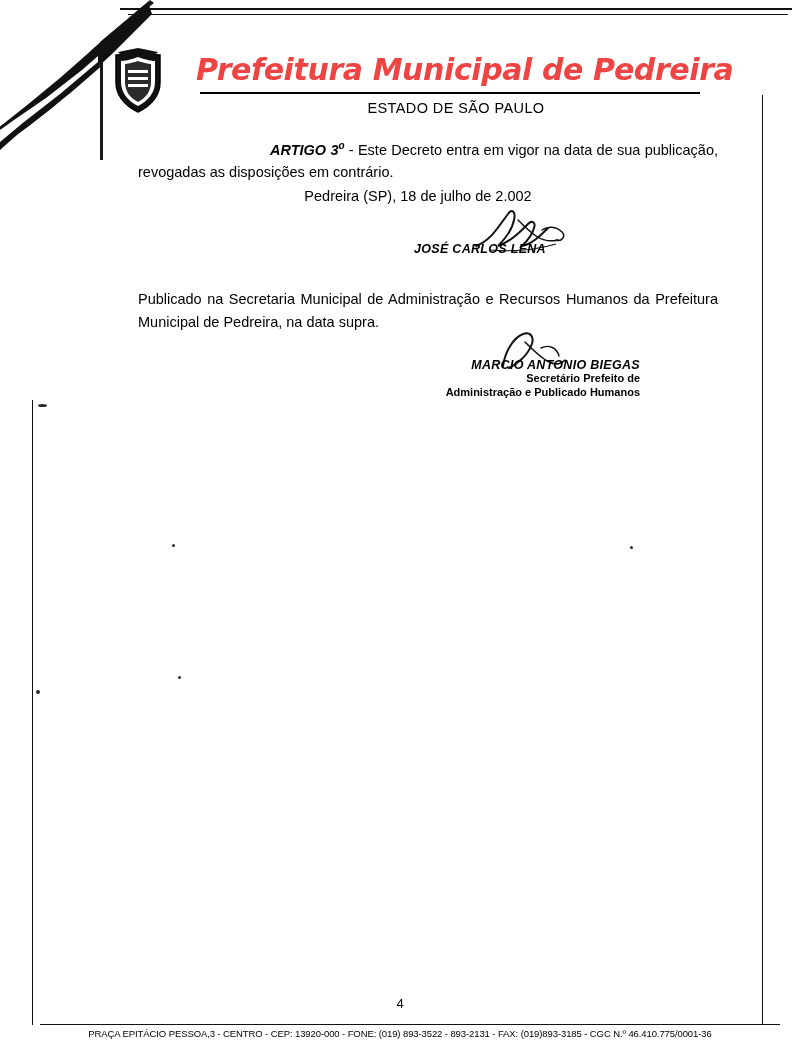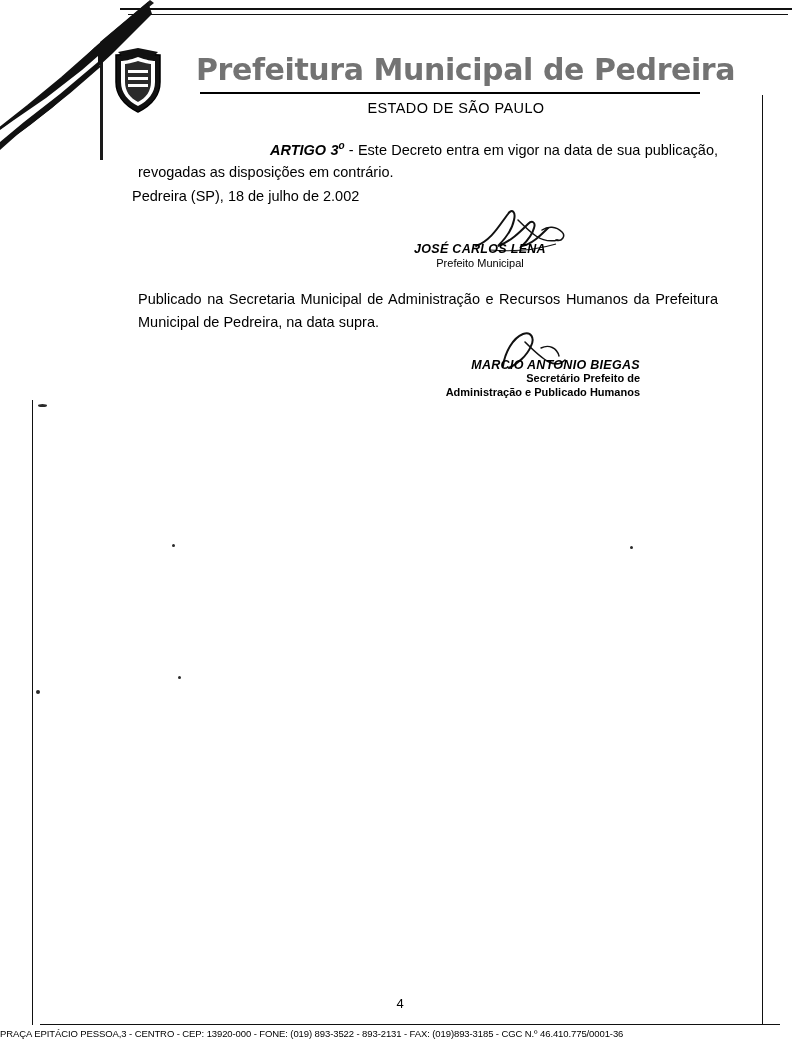--- a/index.html
+++ b/index.html
@@ -86,22 +86,23 @@
 
   .title {
     position: absolute;
     left: 196px;
     top: 52px;
     width: 520px;
     font-family: "DejaVu Sans", sans-serif;
     font-weight: bold;
     font-size: 30px;
     letter-spacing: -0.4px;
-    color: #737373;
+    color: #ef4444;
     white-space: nowrap;
+    font-style: italic;
   }
   .title-rule {
     position: absolute;
     left: 200px;
     top: 92px;
     width: 500px;
     height: 0;
     border-top: 2px solid #000;
   }
   .subtitle {
@@ -129,23 +130,24 @@
     font-weight: bold;
     font-style: italic;
   }
   .para-artigo .sup {
     font-size: 10px;
     vertical-align: super;
   }
 
   .date-line {
     position: absolute;
-    left: 132px;
+    left: 138px;
     top: 188px;
     width: 560px;
+    text-align: center;
     font-size: 14.5px;
   }
 
   .sign-block-1 {
     position: absolute;
     left: 330px;
     top: 242px;
     width: 300px;
     text-align: center;
   }
@@ -196,20 +198,21 @@
     top: 996px;
     width: 800px;
     text-align: center;
     font-size: 13px;
   }
   .footer-address {
     position: absolute;
     left: 0;
     top: 1028px;
     width: 800px;
+    text-align: center;
     font-size: 9.5px;
     letter-spacing: -0.1px;
     white-space: nowrap;
   }
 </style>
 </head>
 <body>
 
 <div class="page">
 
@@ -260,21 +263,20 @@
       <path d="M6 40 C22 34 30 18 38 8 C42 2 46 6 44 14 C42 24 34 34 28 40 C40 36 50 26 58 18
                C62 14 66 16 64 22 C62 30 56 36 52 40 C62 38 70 30 78 22" stroke="#111" stroke-width="2" fill="none" stroke-linecap="round"></path>
       <path d="M48 14 C54 20 60 26 66 30 C72 34 80 36 88 34" stroke="#111" stroke-width="1.5" fill="none" stroke-linecap="round"></path>
       <path d="M72 24 C78 20 86 20 92 26 C96 30 92 36 86 34" stroke="#111" stroke-width="1.5" fill="none" stroke-linecap="round"></path>
       <path d="M20 44 C44 46 66 44 86 38" stroke="#111" stroke-width="1.2" fill="none"></path>
     </svg>
   </div>
 
   <div class="sign-block-1">
     <div class="sign-name">JOSÉ CARLOS LENA</div>
-    <div class="sign-role">Prefeito Municipal</div>
   </div>
 
   <div class="para-publicado">Publicado na Secretaria Municipal de Administração e Recursos Humanos da Prefeitura Municipal de Pedreira, na data supra.</div>
 
   <div class="scribble" style="left:495px; top:330px;">
     <svg width="80" height="44" viewBox="0 0 80 44">
       <path d="M8 36 C10 22 18 8 28 4 C36 1 40 8 36 16 C32 26 22 34 14 38" stroke="#111" stroke-width="2" fill="none" stroke-linecap="round"></path>
       <path d="M30 12 C38 20 46 28 54 32 C60 35 66 34 70 30" stroke="#111" stroke-width="1.6" fill="none" stroke-linecap="round"></path>
       <path d="M46 18 C54 14 62 18 64 26" stroke="#111" stroke-width="1.4" fill="none" stroke-linecap="round"></path>
     </svg>

